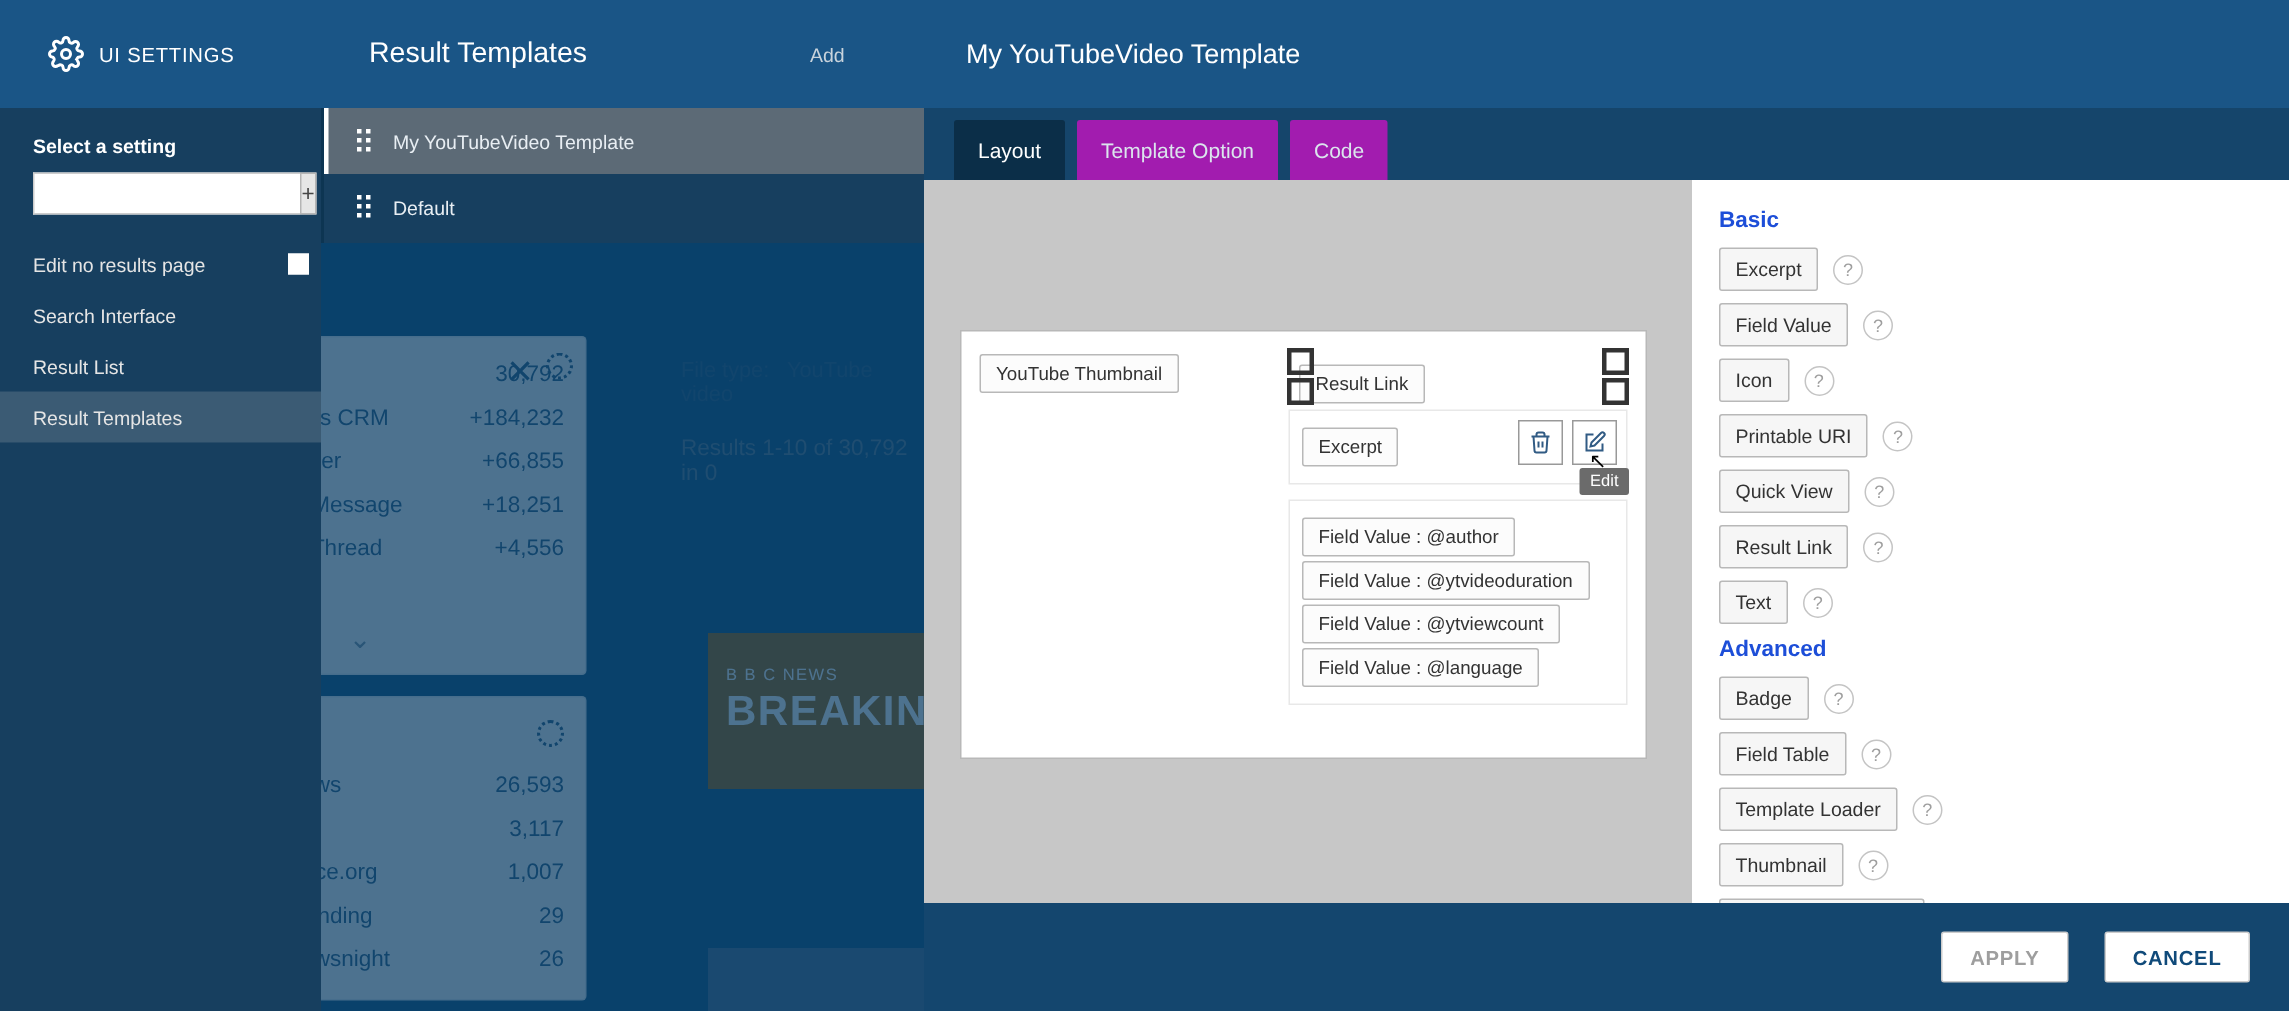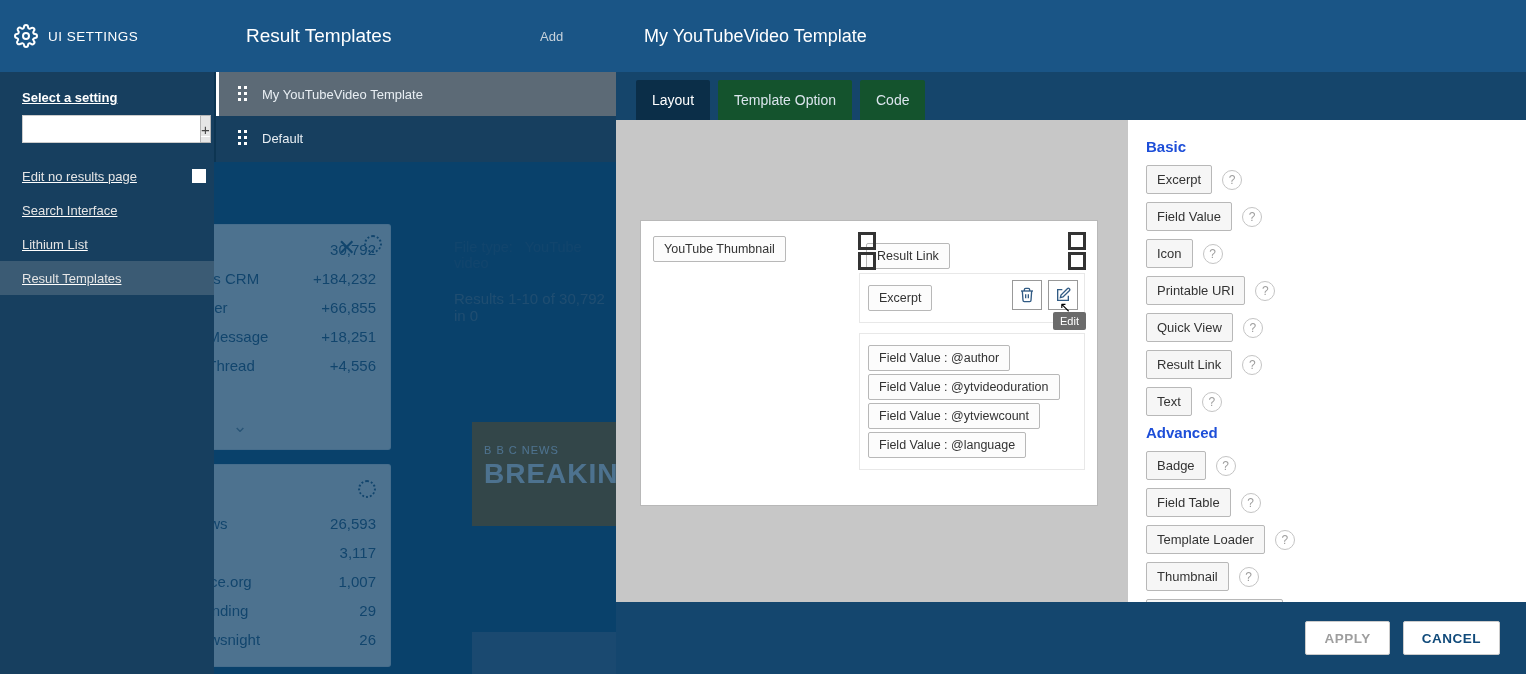--- a/index.html
+++ b/index.html
@@ -1,28 +1,28 @@
 <!DOCTYPE html>
 <html><head>
 <meta charset="utf-8">
 <style>
   * { box-sizing: border-box; margin: 0; padding: 0; }
   body { font-family: "Helvetica Neue", Arial, sans-serif; font-size: 13px; color: #333; width: 1526px; height: 674px; overflow: hidden; background: #14466e; position: relative; }
 
   .topbar { height: 72px; background: #1a5586; display: flex; align-items: center; position: relative; z-index: 50; }
-  .topbar-left { width: 214px; display:flex; align-items:center; padding-left: 14px; gap:10px; color:#fff; font-weight:400; letter-spacing:0.5px; font-size:13.5px;}
+  .topbar-left { width: 214px; display:flex; align-items:center; padding-left: 32px; gap:10px; color:#fff; font-weight:400; letter-spacing:0.5px; font-size:13.5px;}
   .section-title { color:#fff; font-size:19px; padding-left:32px; flex:0 0 260px; }
   .add-link { color:#c8d3dc; font-size:13px; cursor:pointer; position:absolute; left:540px; }
   .editor-title { color:#fff; font-size:18px; position:absolute; left:644px; }
 
   .gear { width:24px; height:24px; }
 
   
   .sidebar { position:absolute; left:0; top:72px; width:214px; height:602px; background:#173f5f; z-index:45; color:#fff; }
-  .sidebar-inner { padding:18px 0 0 0;text-decoration:underline;}
+  .sidebar-inner { padding:18px 0 0 0;}
   .setting-label { padding:0 22px 10px; font-size:13px; font-weight:600; }
   .select-row { padding:0 22px 16px; display:flex; }
   .select-row input { flex:1; height:28px; border:1px solid #ccc; border-right:none; background:#fff;}
   .select-row .plus { width:26px; height:28px; background:#e6e6e6; border:1px solid #b5b5b5; color:#444; display:flex; align-items:center; justify-content:center; font-size:15px; cursor:pointer;}
   .side-row { height:34px; display:flex; align-items:center; padding:0 22px; font-size:13px; color:#e5e5e5; cursor:pointer; position:relative;}
   .side-row.active { background:#3b5b74;}
   .side-row .chk { width:14px; height:14px; background:#fff; position:absolute; right:8px; top:10px; border:1px solid #fff;}
 
   
   .middle-col { position:absolute; left:214px; top:72px; width:402px; height:90px; background:#173f5f; z-index:44; border-left:2px solid #0d3552;}
@@ -49,21 +49,21 @@
   .thumb1 { position:absolute; left:472px; top:350px; width:144px; height:104px; background:#a16207; z-index:11;}
   .thumb1 .wh { position:absolute; top:22px; left:12px; color:#fff; font-size:11px; letter-spacing:1px; font-family:Arial;}
   .thumb1 .bk { position:absolute; top:36px; left:12px; color:#fff; font-size:28px; font-weight:800; letter-spacing:1px;}
   .thumb2 { position:absolute; left:472px; top:560px; width:144px; height:100px; background:#4a6d8f; z-index:11; overflow:hidden;}
 
   
   .editor { position:absolute; left:616px; top:72px; right:0; height:530px; background:#c7c7c7; z-index:40;}
   .tabs { height:48px; background:#15456b; display:flex; gap:8px; padding-left:20px; align-items:flex-end;}
   .tab { height:40px; padding:0 16px; color:#dbe5ed; display:flex; align-items:center; border-radius:2px 2px 0 0; cursor:pointer; font-size:14px;margin-top:16px;}
   .tab.active { background:#0b2e48; color:#fff;}
-  .tab.alt { background:#14532d; }
+  .tab.alt { background:#a21caf; }
   .canvas { position:absolute; left:0; top:48px; width:512px; bottom:0; background:#c7c7c7;}
   .template-card { position:absolute; left:24px; top:100px; width:458px; height:286px; background:#fff; border:1px solid #b8b8b8; display:flex;}
   .tc-left { width:218px; padding:12px;}
   .pill { display:inline-block; border:1px solid #b8b8b8; background:#fcfcfc; padding:5px 10px; font-size:12.5px; color:#333; border-radius:2px; margin:3px 0;}
   .tc-right { flex:1; padding:12px 12px 12px 0; position:relative;}
   .drop-head { border:1px solid transparent; padding:6px; position:relative; margin-bottom:4px; height:36px;}
   .drop-head .corner { position:absolute; width:18px; height:18px; border:3px solid #333;}
   .c-tl{top:-2px;left:-2px;border-right:none;border-bottom:none;}
   .c-tr{top:-2px;right:-2px;border-left:none;border-bottom:none;}
   .c-bl{bottom:-2px;left:-2px;border-right:none;border-top:none;}
@@ -78,21 +78,21 @@
   .fv-list .pill { display:block; width:fit-content;}
 
   
   .palette { position:absolute; right:0; top:48px; width:398px; bottom:0; background:#fff; padding:14px 18px; overflow:auto;}
   .p-head { color:#1d4ed8; font-weight:700; font-size:15px; margin:4px 0 10px;}
   .p-row { display:flex; align-items:center; gap:10px; margin:0 0 8px;}
   .chip { border:1px solid #b8b8b8; background:#f6f6f6; padding:6px 10px; font-size:13px; border-radius:2px; cursor:grab;}
   .help { width:20px; height:20px; border:1px solid #c4c4c4; border-radius:50%; color:#9e9e9e; display:flex; align-items:center; justify-content:center; font-size:12px; cursor:pointer;}
 
   
-  .footer { position:absolute; left:616px; right:0; bottom:0; height:72px; background:#14466e; display:flex; align-items:center; justify-content:flex-end; gap:13px; padding-right:26px; z-index:41;}
+  .footer { position:absolute; left:616px; right:0; bottom:0; height:72px; background:#14466e; display:flex; align-items:center; justify-content:flex-end; gap:24px; padding-right:26px; z-index:41;}
   .btn { height:34px; padding:0 18px; border:1px solid #ccc; background:#fff; font-weight:700; font-size:13.5px; letter-spacing:0.5px; border-radius:2px; cursor:pointer;}
   .btn.apply { color:#9e9e9e;}
   .btn.cancel { color:#104a7a;}
 </style>
 </head>
 <body>
 
 <div class="topbar">
   <div class="topbar-left">
     <svg class="gear" viewBox="0 0 24 24" fill="none" stroke="#fff" stroke-width="2">
@@ -109,21 +109,21 @@
 <div class="sidebar">
   <div class="sidebar-inner">
     <div class="setting-label">Select a setting</div>
     <div class="select-row">
       <input style="">
       <div class="plus">+</div>
     </div>
     <div id="sidebar-items">
         <div class="side-row">Edit no results page<span class="chk"></span></div>
         <div class="side-row">Search Interface</div>
-        <div class="side-row">Lithium List</div>
+        <div class="side-row">Result List</div>
         <div class="side-row active">Result Templates</div>
       </div>
   </div>
 </div>
 
 <div class="middle-col">
   <div id="template-rows">
       <div class="m-row sel">
         <span class="drag-dots">
           <span></span>

